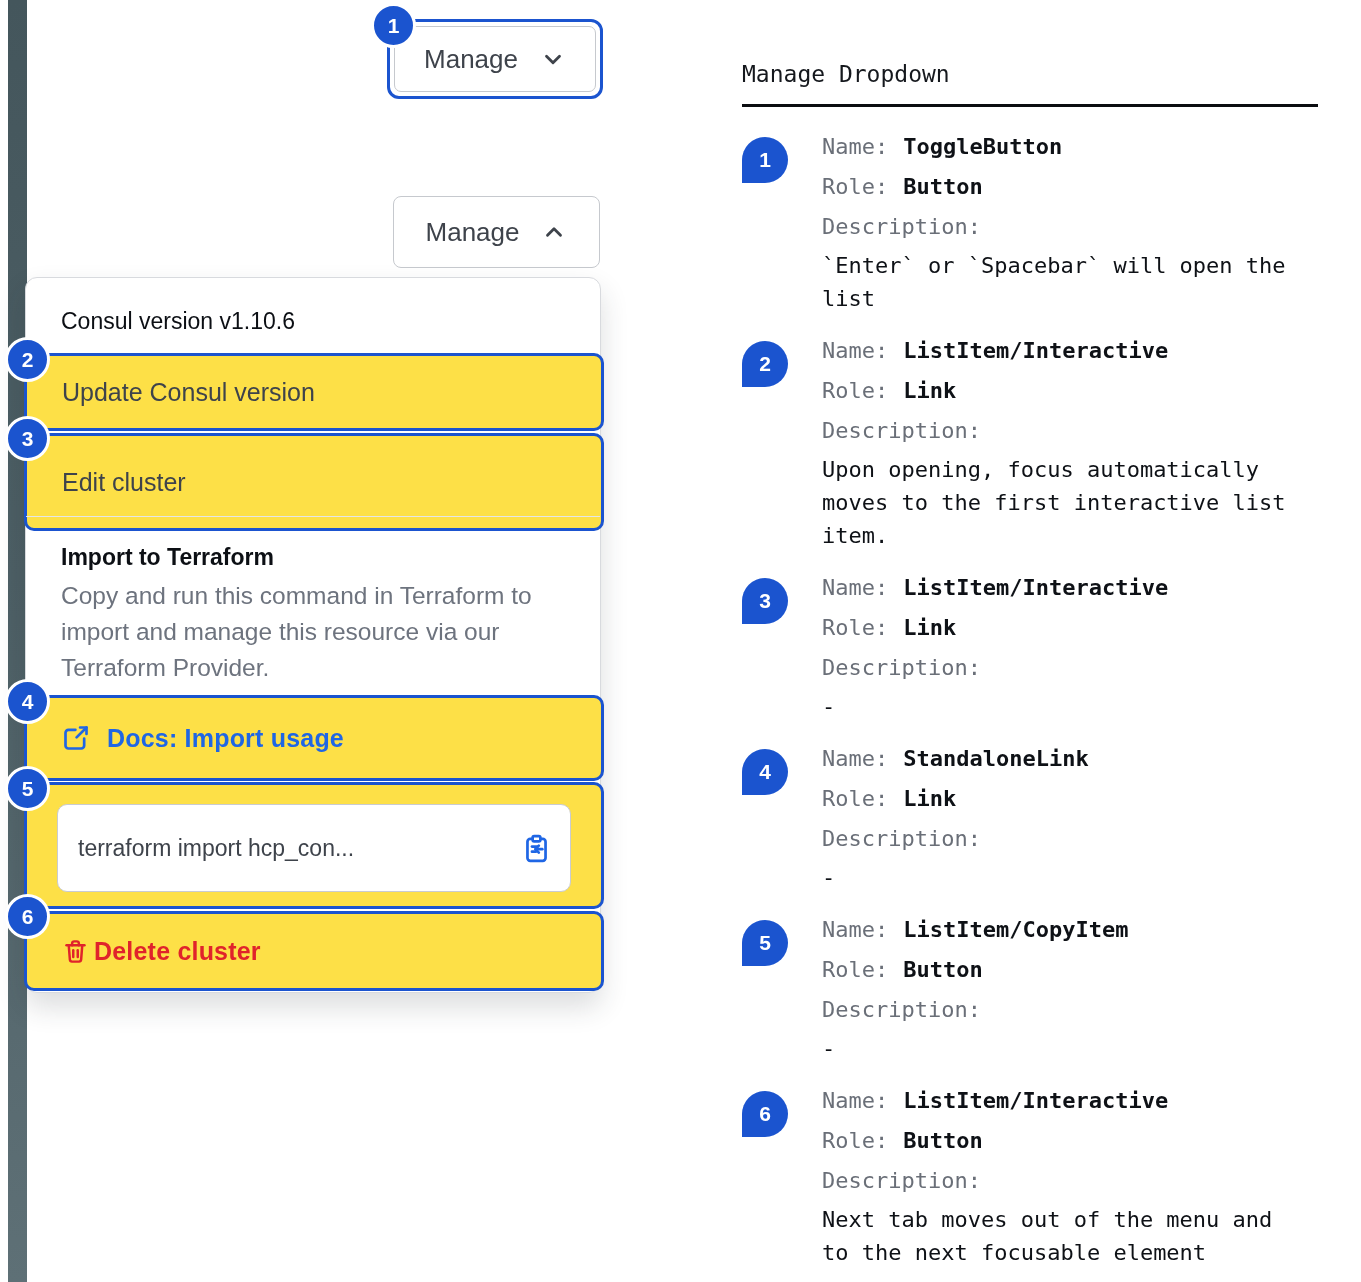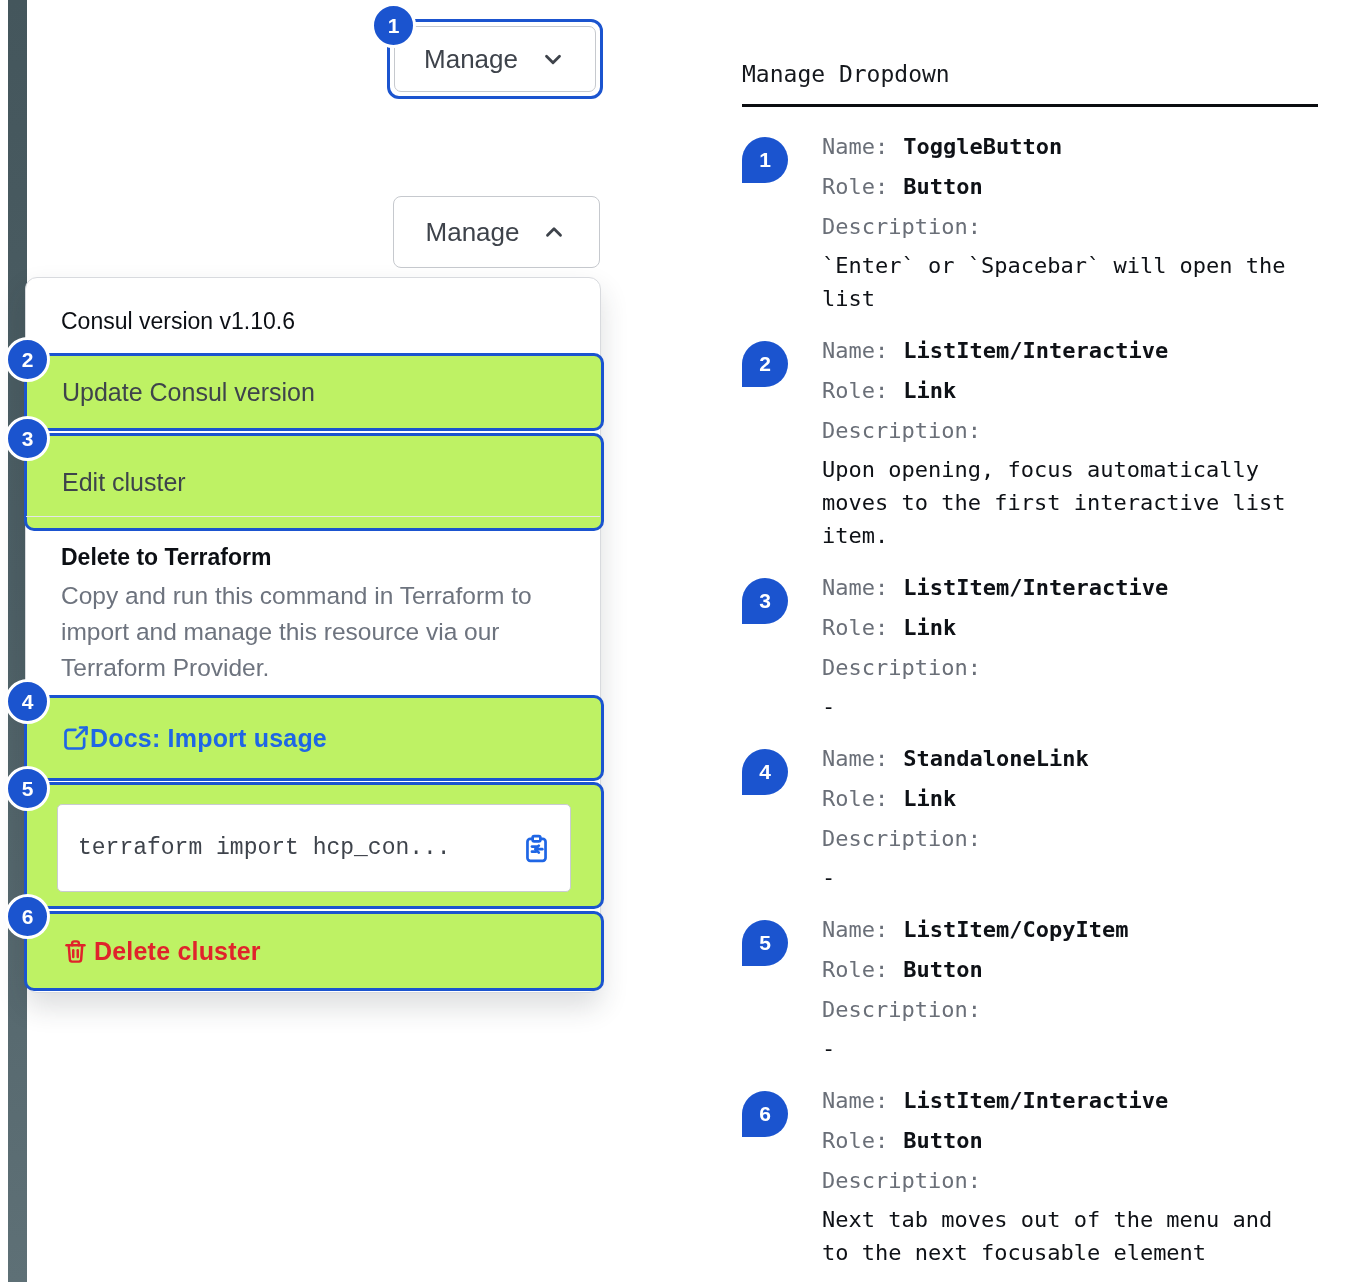--- a/index.html
+++ b/index.html
@@ -36,34 +36,34 @@
     gap:22px;font-size:26px;color:var(--text-dark);cursor:pointer}
 
   .chev{width:26px;height:26px;stroke:var(--text-dark);fill:none;stroke-width:2.6;
     stroke-linecap:round;stroke-linejoin:round}
 
   
   #menu-panel{left:25px;top:277px;width:576px;height:716px;background:#fff;
     border:1px solid var(--panel-border);border-radius:12px;
     box-shadow:0 14px 28px rgba(40,44,52,.16)}
   .m-row{position:absolute;left:-2px;width:580px;border:3px solid var(--blue);
-    border-radius:10px;background:#bef264;display:flex;align-items:center;cursor:pointer}
+    border-radius:10px;background:#fde047;display:flex;align-items:center;cursor:pointer}
   #consul-version{left:35px;top:26px;font-size:23px;font-weight:normal;color:var(--text-heading);line-height:34px}
   #row-update{top:75px;height:78px;padding-left:35px;font-size:25px;color:var(--text-dark)}
   #row-edit{top:155px;height:98px;padding-left:35px;font-size:25px;color:var(--text-dark)}
   #menu-divider{left:0;top:238px;width:574px;height:1px;background:var(--divider)}
   #import-title{left:35px;top:262px;font-size:23px;font-weight:bold;color:var(--text-heading);line-height:34px}
   #import-desc{left:35px;top:300px;width:514px;font-size:24.5px;line-height:36px;color:var(--text-muted)}
-  #row-docs{top:417px;height:86px;padding-left:35px;color:var(--link);
+  #row-docs{top:417px;height:86px;padding-left:35px;gap:17px;color:var(--link);
     font-size:25px;font-weight:bold;letter-spacing:.2px}
   #row-code{top:504px;height:127px}
   #code-field{position:absolute;left:30px;top:19px;width:514px;height:88px;
-    border:1.5px solid var(--code-border);border-radius:5px;background:#fff;
+    border:1.5px solid var(--code-border);border-radius:10px;background:#fff;
     display:flex;align-items:center;justify-content:space-between;padding:0 18px 0 20px;
-    font-family:Liberation Mono, monospace;font-size:23px;color:var(--text-dark)}
+    font-family:Liberation Sans, sans-serif;font-size:23px;color:var(--text-dark)}
   #row-delete{top:633px;height:80px;padding-left:35px;gap:5px;color:var(--red);
     font-size:25px;font-weight:bold;letter-spacing:.2px}
   .ico{flex-shrink:0}
 
   
   #spec{left:742px;top:56px;width:590px}
   #spec-title{font-family:"DejaVu Sans Mono",monospace;font-size:23px;color:#15181d;line-height:36px}
   #spec-rule{width:576px;height:3px;background:#0b0d10;margin-top:12px;margin-bottom:20px}
   .spec-item{display:flex;margin-bottom:16px}
   .spec-badge{width:46px;height:46px;border-radius:23px 23px 23px 0;background:var(--blue);
@@ -105,21 +105,21 @@
     <div id="row-update" class="m-row">
       <span>Update Consul version</span>
     </div>
 
     <div id="row-edit" class="m-row">
       <span>Edit cluster</span>
     </div>
 
     <div id="menu-divider" class="abs"></div>
 
-    <div id="import-title" class="abs">Delete to Terraform</div>
+    <div id="import-title" class="abs">Import to Terraform</div>
     <div id="import-desc" class="abs">Copy and run this command in Terraform to import and manage this resource via our Terraform Provider.</div>
 
     <div id="row-docs" class="m-row">
       <svg class="ico" width="28" height="28" viewBox="0 0 24 24" fill="none" stroke="var(--link)" stroke-width="2.3" stroke-linecap="round" stroke-linejoin="round">
         <path d="M19 12.5v6A2.5 2.5 0 0 1 16.5 21h-11A2.5 2.5 0 0 1 3 18.5v-11A2.5 2.5 0 0 1 5.5 5h6"></path>
         <path d="M15.5 3H21v5.5"></path>
         <path d="M21 3l-8.5 8.5"></path>
       </svg>
       <span>Docs: Import usage</span>
     </div>

